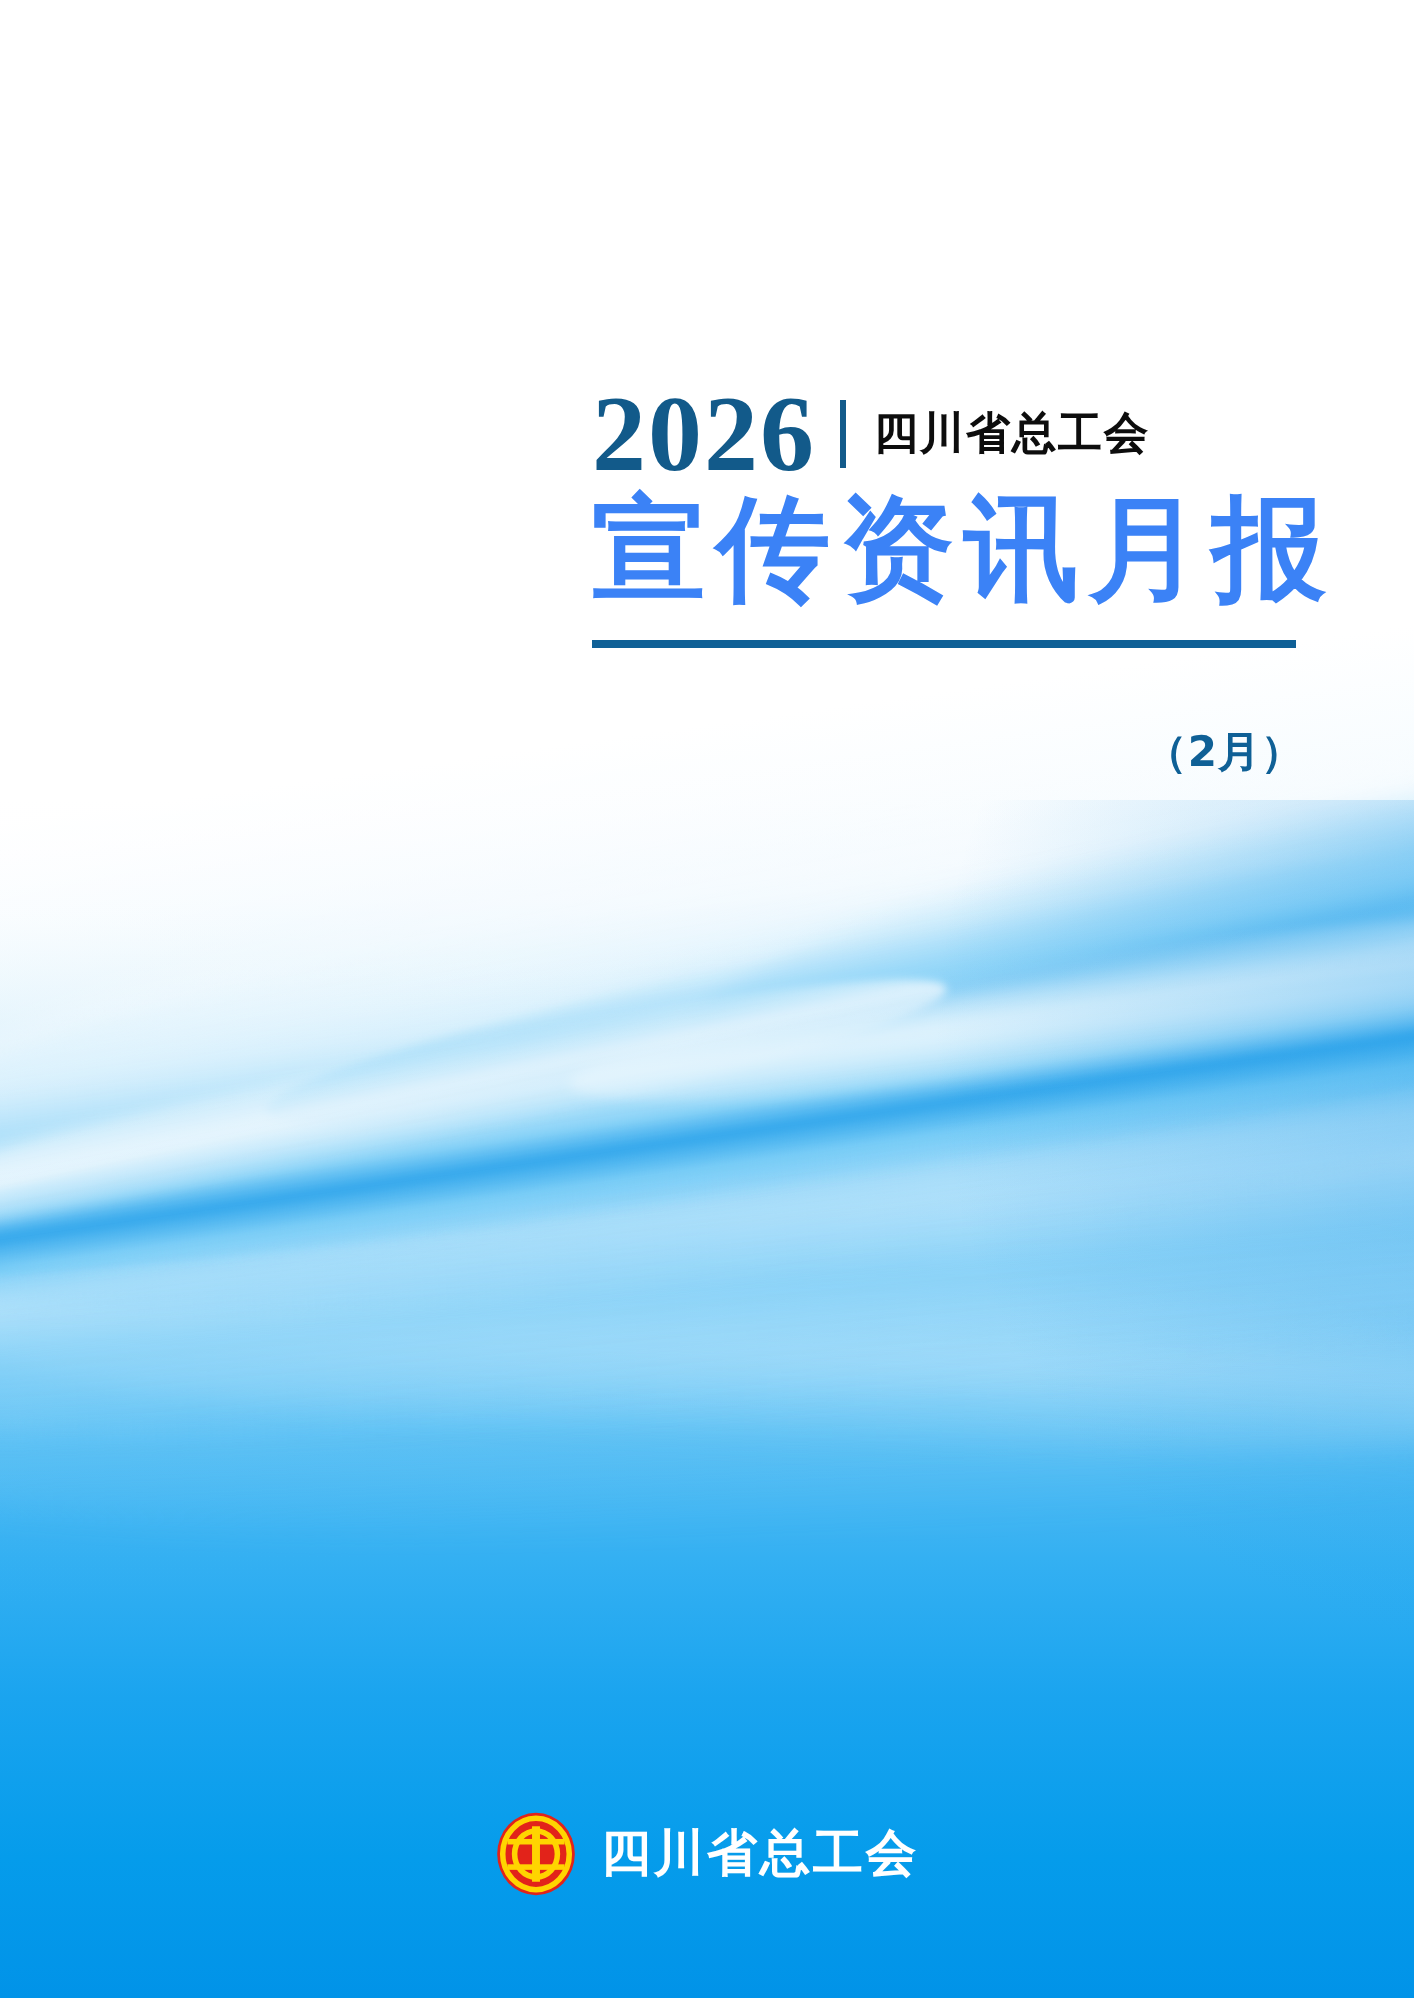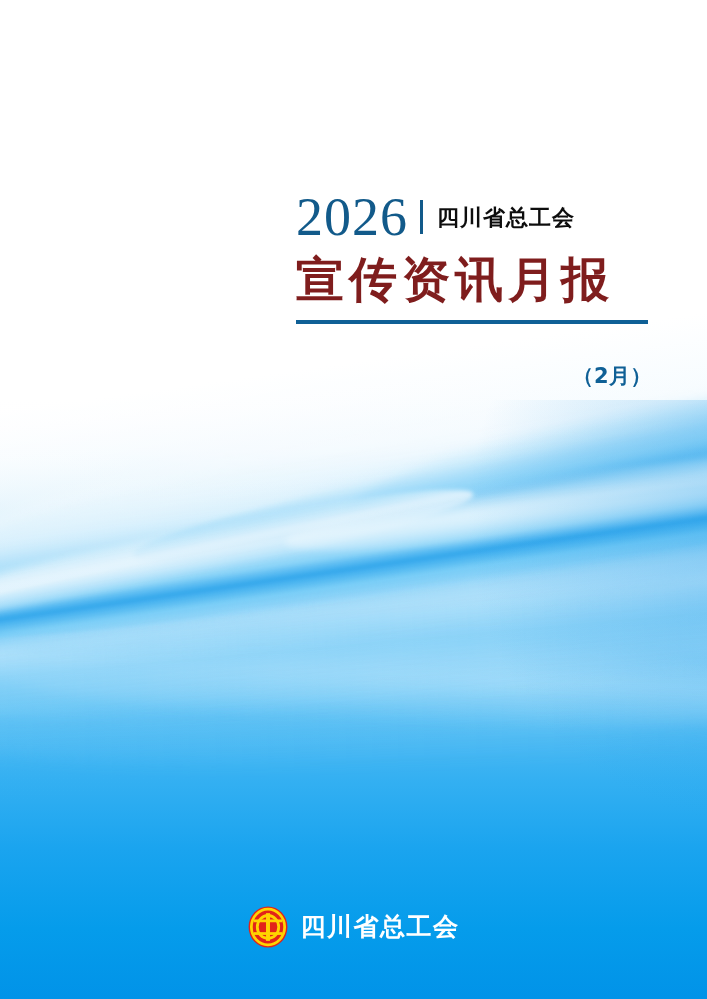--- a/index.html
+++ b/index.html
@@ -220,46 +220,46 @@
   }
   .year-row {
     display: flex;
     align-items: center;
     height: 62px;
   }
   .year {
     font-family: "Liberation Serif", "DejaVu Serif", serif;
     font-size: 54px;
     line-height: 54px;
-    font-weight: 400;
+    font-weight: 700;
     color: #125a8a;
     letter-spacing: 1px;
   }
   .year-sep {
     width: 3px;
     height: 34px;
     background: #125a8a;
     margin: 0 14px 0 12px;
     flex: none;
   }
   .org-name {
     font-family: "DejaVu Serif", "Liberation Serif", serif;
     font-size: 22px;
     line-height: 24px;
     font-weight: 700;
     color: #0d0d0d;
     letter-spacing: 1px;
     white-space: nowrap;
   }
   .report-title {
-    font-family: Liberation Serif, serif;
-    font-size: 48px;
+    font-family: Liberation Mono, monospace;
+    font-size: 57px;
     line-height: 60px;
     font-weight: 700;
-    color: #7f1d1d;
+    color: #3b82f6;
     letter-spacing: 5px;
     white-space: nowrap;
     margin-top: 2px;
   }
   .title-rule {
     height: 4px;
     background: #0f6096;
     margin-top: 10px;
     width: 352px;
   }

